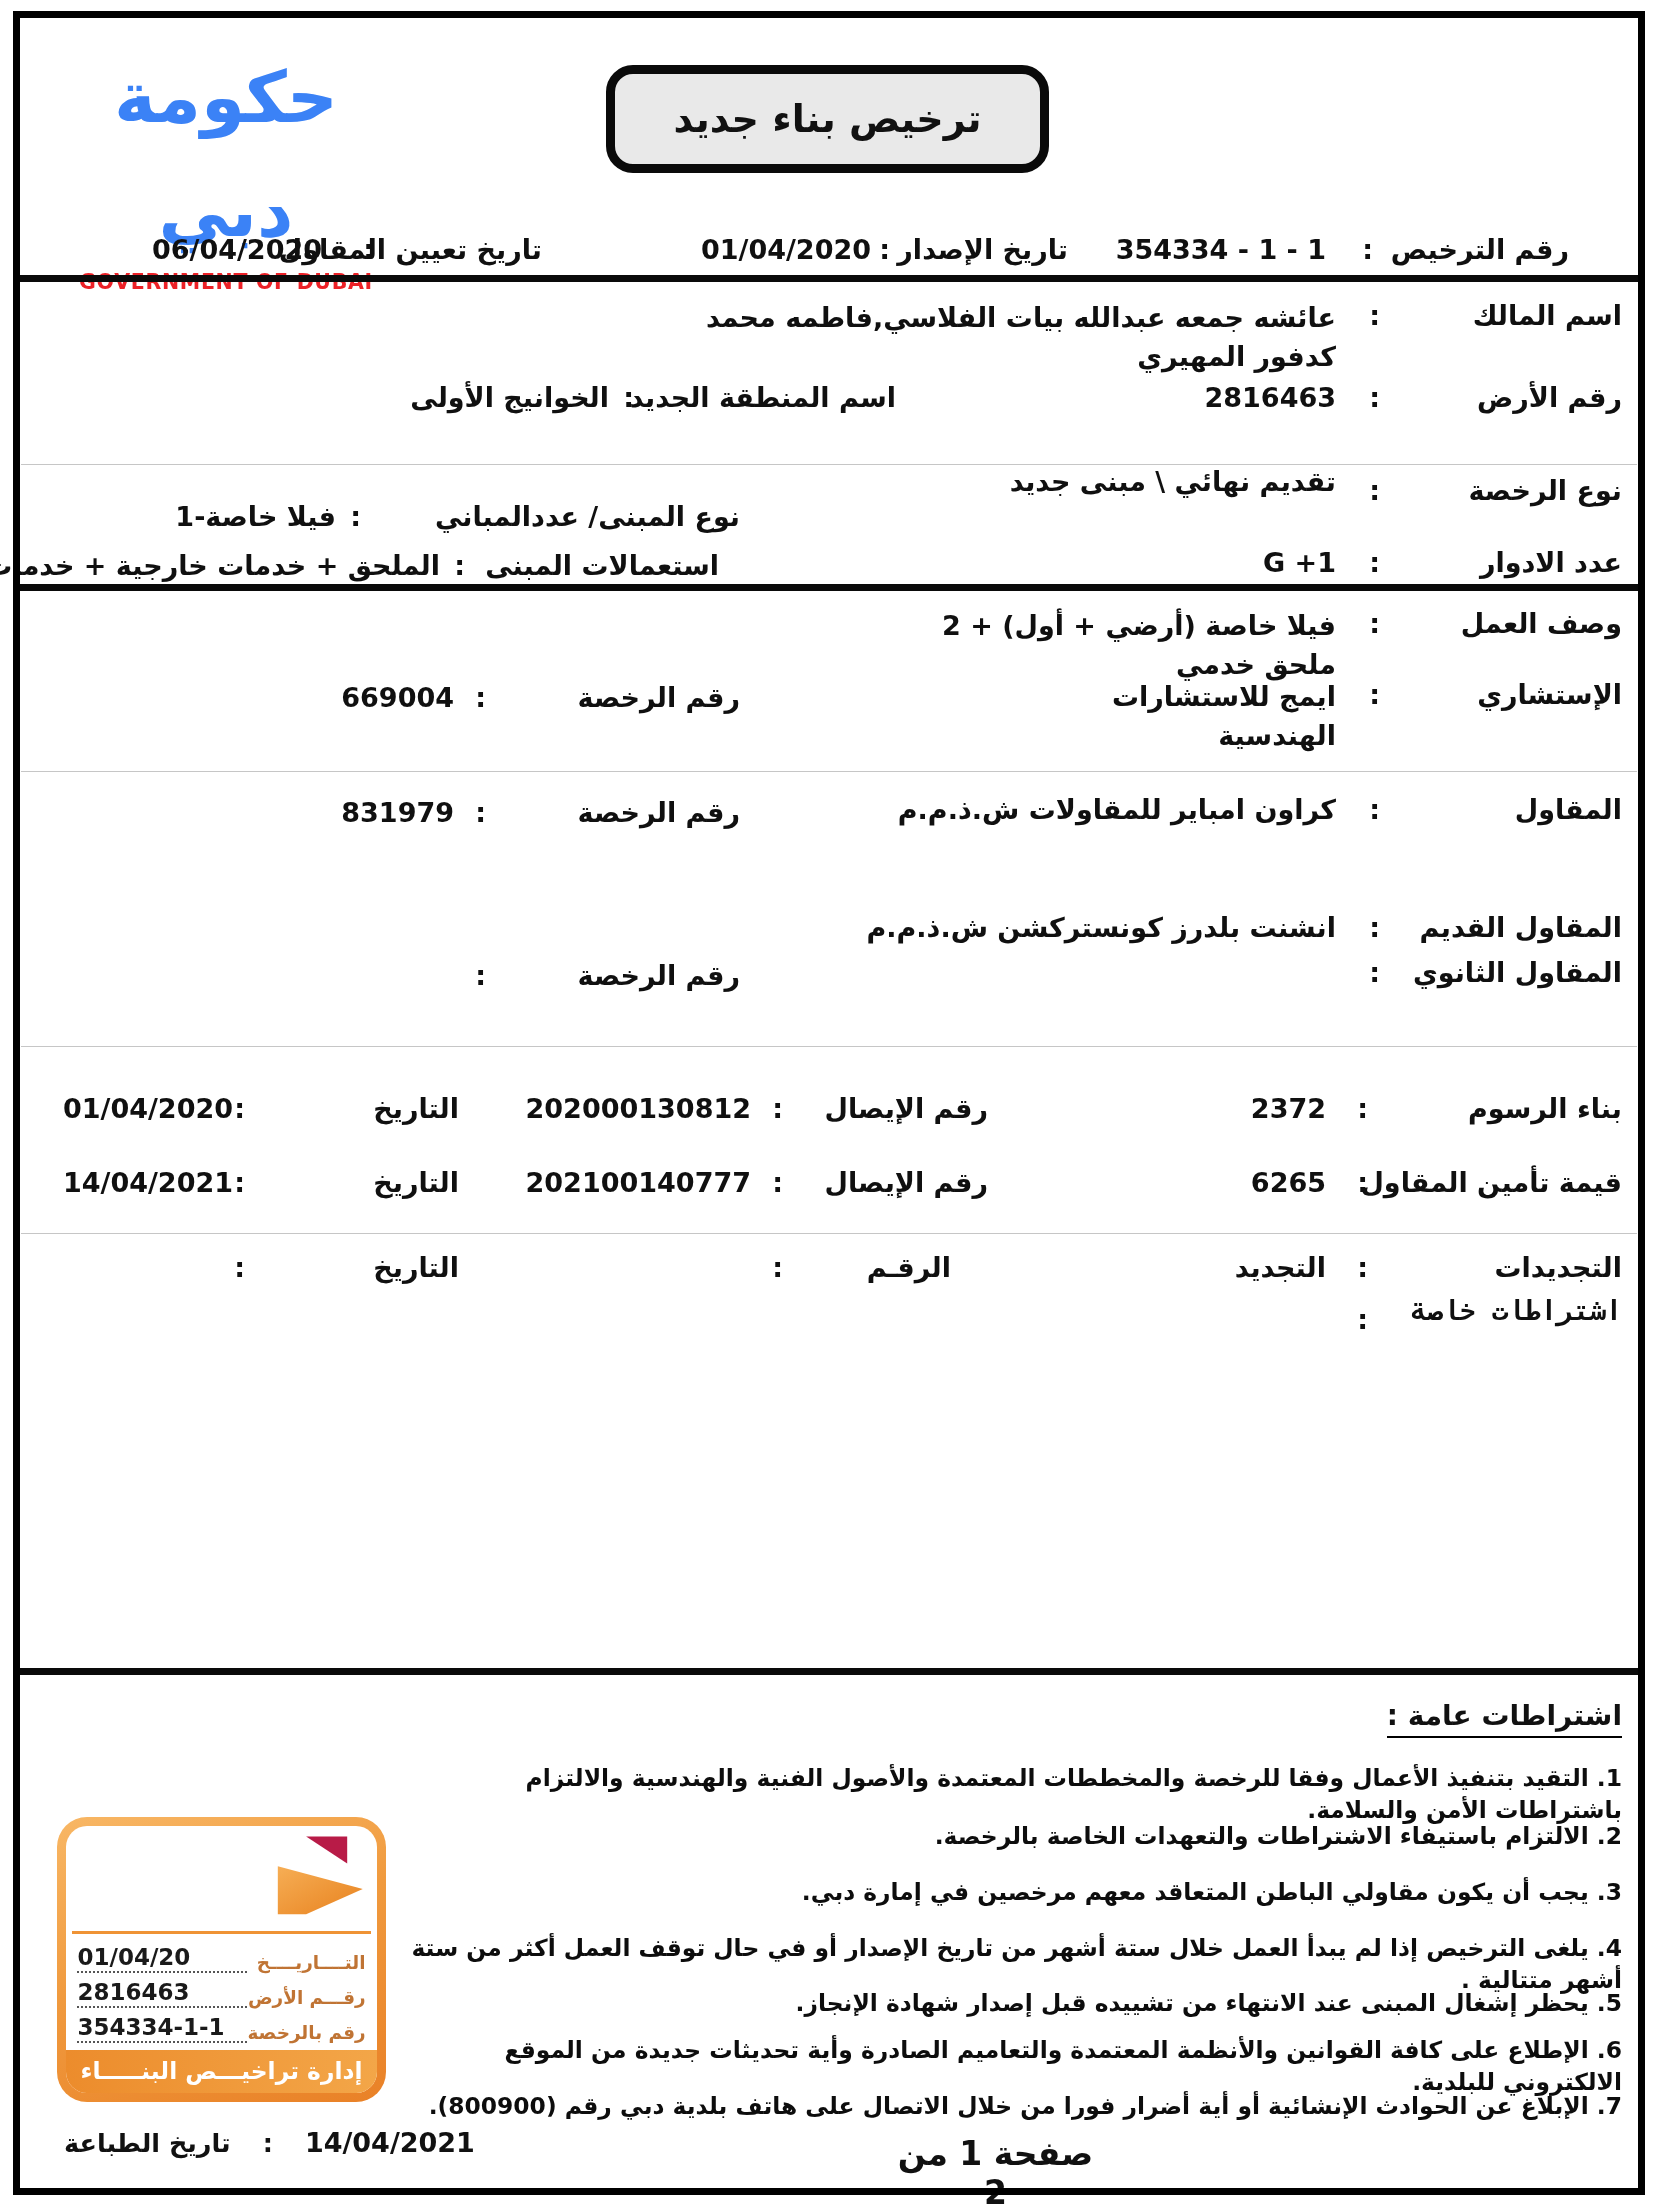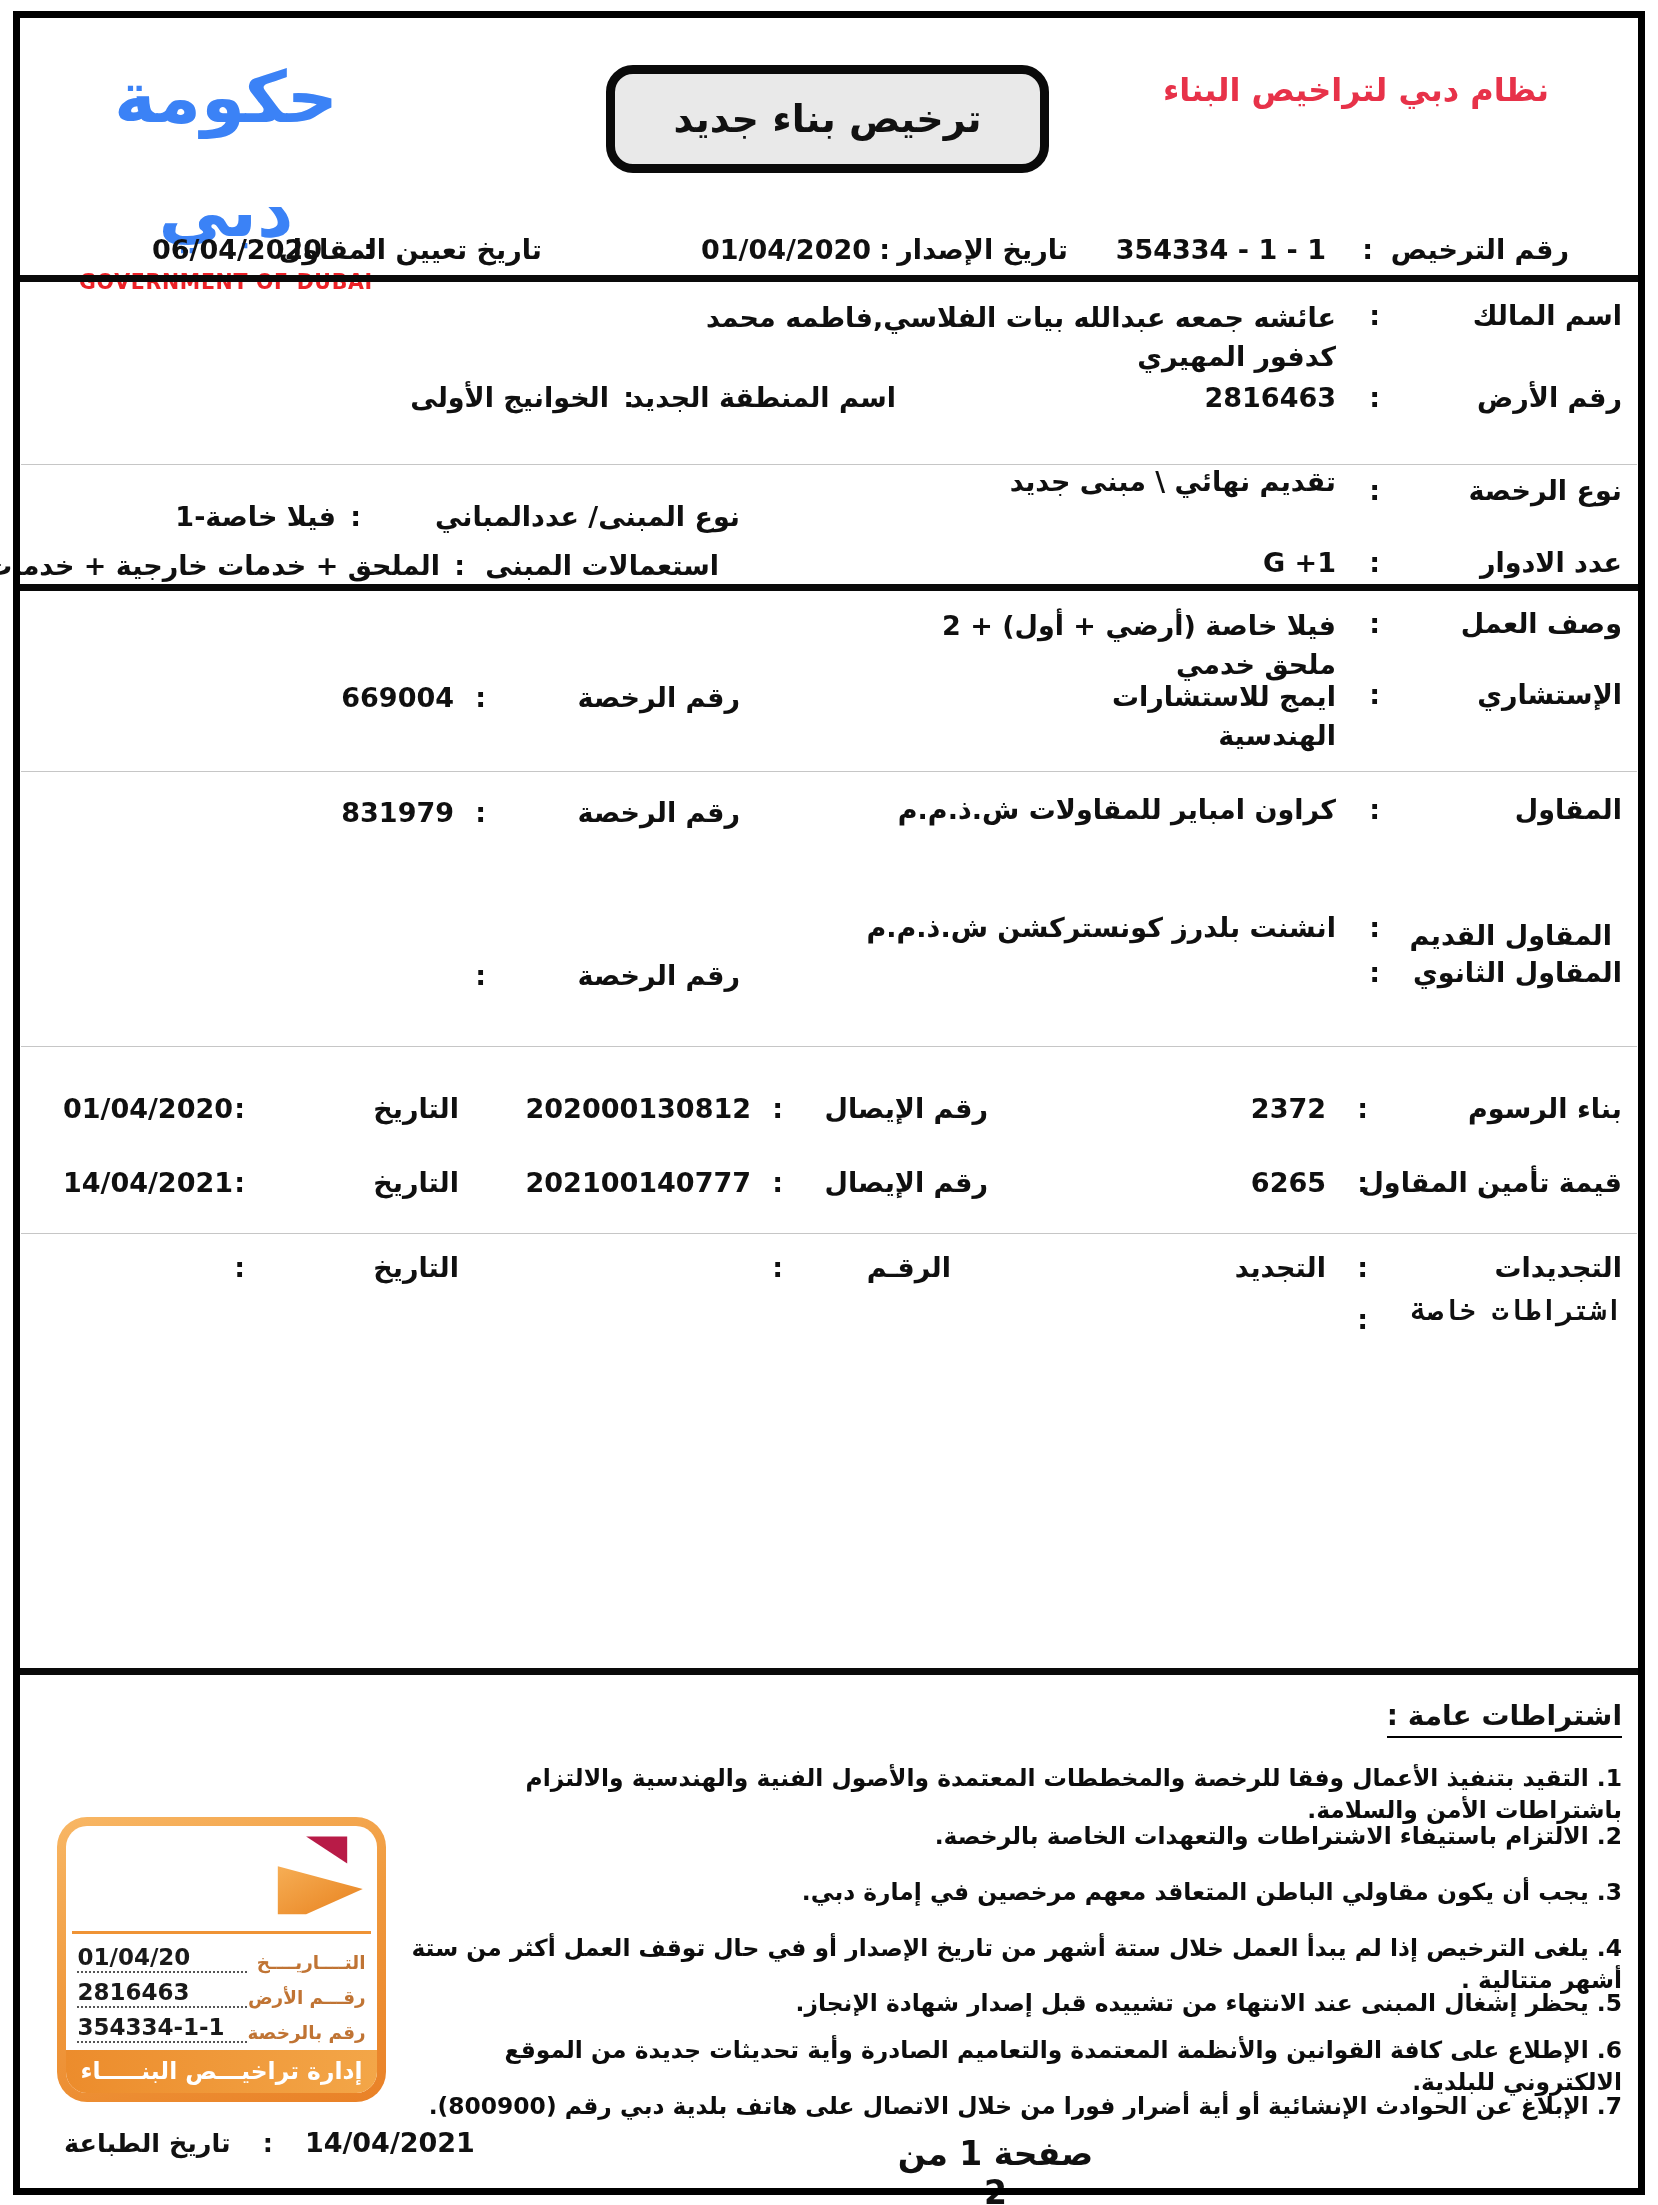--- a/index.html
+++ b/index.html
@@ -80,21 +80,20 @@
 <div class="gov-logo">
   <div class="gov-ar">حكومة دبي</div>
   <div class="gov-en">GOVERNMENT OF DUBAI</div>
 </div>
 
 <div class="title-box">
   <span>ترخيص بناء جديد</span>
 </div>
 
 <div class="bps-block">
-  <div class="bps-ar">نظام دبي لتراخيص البناء</div>
 </div>
 
 <span class="lbl" style="top:232px;right:89px;">رقم الترخيص</span>
 <span class="colon" style="top:232px;right:285px;">:</span>
 <span class="val ltr" style="top:232px;right:332px;">354334 - 1 - 1</span>
 
 <span class="lbl" style="top:232px;right:590px;">تاريخ الإصدار</span>
 <span class="colon" style="top:232px;right:768px;">:</span>
 <span class="val ltr" style="top:232px;right:787px;">01/04/2020</span>
 
@@ -151,21 +150,21 @@
 <div class="hr-thin" style="top:771px;"></div>
 
 <span class="lbl" style="top:792px;right:36px;">المقاول</span>
 <span class="colon" style="top:792px;right:278px;">:</span>
 <span class="val" style="top:792px;right:322px;">كراون امباير للمقاولات ش.ذ.م.م</span>
 
 <span class="lbl" style="top:795px;right:918px;">رقم الرخصة</span>
 <span class="colon" style="top:795px;right:1172px;">:</span>
 <span class="val ltr" style="top:795px;right:1204px;">831979</span>
 
-<span class="lbl" style="top:910px;right:46px;margin-top:8px;">المقاول القديم</span>
+<span class="lbl" style="top:910px;right:36px;">المقاول القديم</span>
 <span class="colon" style="top:910px;right:278px;">:</span>
 <span class="val" style="top:910px;right:322px;">انشنت بلدرز كونستركشن ش.ذ.م.م</span>
 
 <span class="lbl" style="top:955px;right:36px;">المقاول الثانوي</span>
 <span class="colon" style="top:955px;right:278px;">:</span>
 <span class="val" style="top:955px;right:322px;"></span>
 
 <span class="lbl" style="top:958px;right:918px;">رقم الرخصة</span>
 <span class="colon" style="top:958px;right:1172px;">:</span>
 <span class="val ltr" style="top:958px;right:1204px;"></span>

